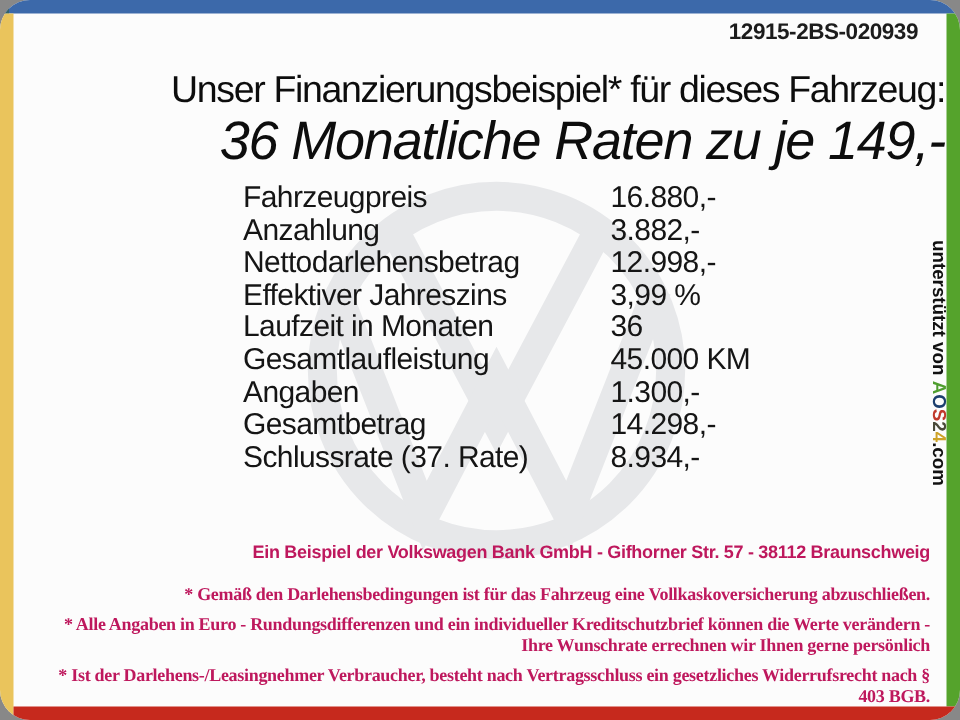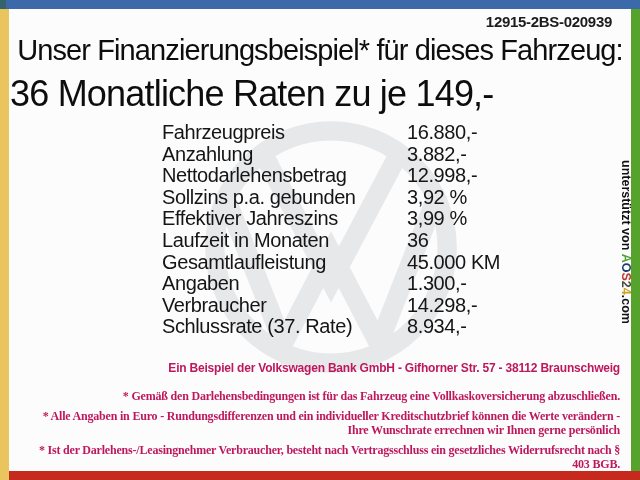--- a/index.html
+++ b/index.html
@@ -1,42 +1,43 @@
 <!DOCTYPE html>
 <html><head>
 <meta charset="utf-8">
 <style>
   html,body{margin:0;padding:0;background:#888;}
   .canvas{
     position:relative;width:640px;height:480px;background:#fcfcfc;
     font-family:"Liberation Sans","DejaVu Sans",sans-serif;color:#151515;
     overflow:hidden;
+    border-radius:20px;
   }
   
   .edge{position:absolute;}
   .edge-top{left:0;top:0;width:640px;height:9px;}
   .edge-corner{left:0;top:0;width:6px;height:9px;}
   .edge-left{left:0;top:9px;width:9px;height:471px;}
   .edge-right{left:631px;top:9px;width:9px;height:462px;}
   .edge-bottom{left:9px;top:471px;width:631px;height:9px;}
   
   .watermark{position:absolute;left:202px;top:118px;width:258px;height:258px;z-index:0;}
   
   .layer{position:absolute;inset:0;z-index:1;}
   .doc-id{
     position:absolute;top:13px;right:28px;
     font-size:15px;font-weight:bold;letter-spacing:-0.3px;color:#1c1c1c;
   }
   .title{
-    position:absolute;top:34px;left:10px;right:10px;text-align:center;
-    font-size:29px;letter-spacing:-0.9px;white-space:nowrap;color:#0d0d0d;
+    position:absolute;top:46px;left:10px;right:10px;text-align:right;
+    font-size:25px;letter-spacing:-0.9px;white-space:nowrap;color:#0d0d0d;
   }
   .subtitle{
-    position:absolute;top:73px;left:10px;right:10px;text-align:left;
-    font-size:36px;letter-spacing:-0.8px;white-space:nowrap;color:#0d0d0d;
+    position:absolute;top:73px;left:10px;right:10px;text-align:right;
+    font-size:36px;letter-spacing:-0.8px;white-space:nowrap;color:#0d0d0d;font-style:italic;
   }
   .ftable{position:absolute;left:140px;top:122px;width:370px;margin-left:22px;}
   .frow{display:flex;line-height:21.6px;font-size:20px;letter-spacing:-0.4px;white-space:nowrap;}
   .flabel{width:245px;flex:none;}
   .fvalue{flex:1;}
   .footer{
     position:absolute;left:20px;right:20px;top:362px;text-align:right;
     font-size:12px;font-weight:bold;letter-spacing:-0.2px;line-height:13.5px;color:#be185d;
   }
   .footer p{margin:0 auto;max-width:600px;}
@@ -76,41 +77,37 @@
         </div>
         <div class="frow">
           <span class="flabel">Anzahlung</span>
           <span class="fvalue">3.882,-</span>
         </div>
         <div class="frow">
           <span class="flabel">Nettodarlehensbetrag</span>
           <span class="fvalue">12.998,-</span>
         </div>
         <div class="frow">
-          <span class="flabel">Sollzins p.a. gebunden</span>
-          <span class="fvalue">3,92 %</span>
-        </div>
-        <div class="frow">
           <span class="flabel">Effektiver Jahreszins</span>
           <span class="fvalue">3,99 %</span>
         </div>
         <div class="frow">
           <span class="flabel">Laufzeit in Monaten</span>
           <span class="fvalue">36</span>
         </div>
         <div class="frow">
           <span class="flabel">Gesamtlaufleistung</span>
           <span class="fvalue">45.000 KM</span>
         </div>
         <div class="frow">
           <span class="flabel">Angaben</span>
           <span class="fvalue">1.300,-</span>
         </div>
         <div class="frow">
-          <span class="flabel">Verbraucher</span>
+          <span class="flabel">Gesamtbetrag</span>
           <span class="fvalue">14.298,-</span>
         </div>
         <div class="frow">
           <span class="flabel">Schlussrate (37. Rate)</span>
           <span class="fvalue">8.934,-</span>
         </div>
       </div>
 
     <div class="footer">
       <p class="bank-line">Ein Beispiel der Volkswagen Bank GmbH - Gifhorner Str. 57 - 38112 Braunschweig</p>

